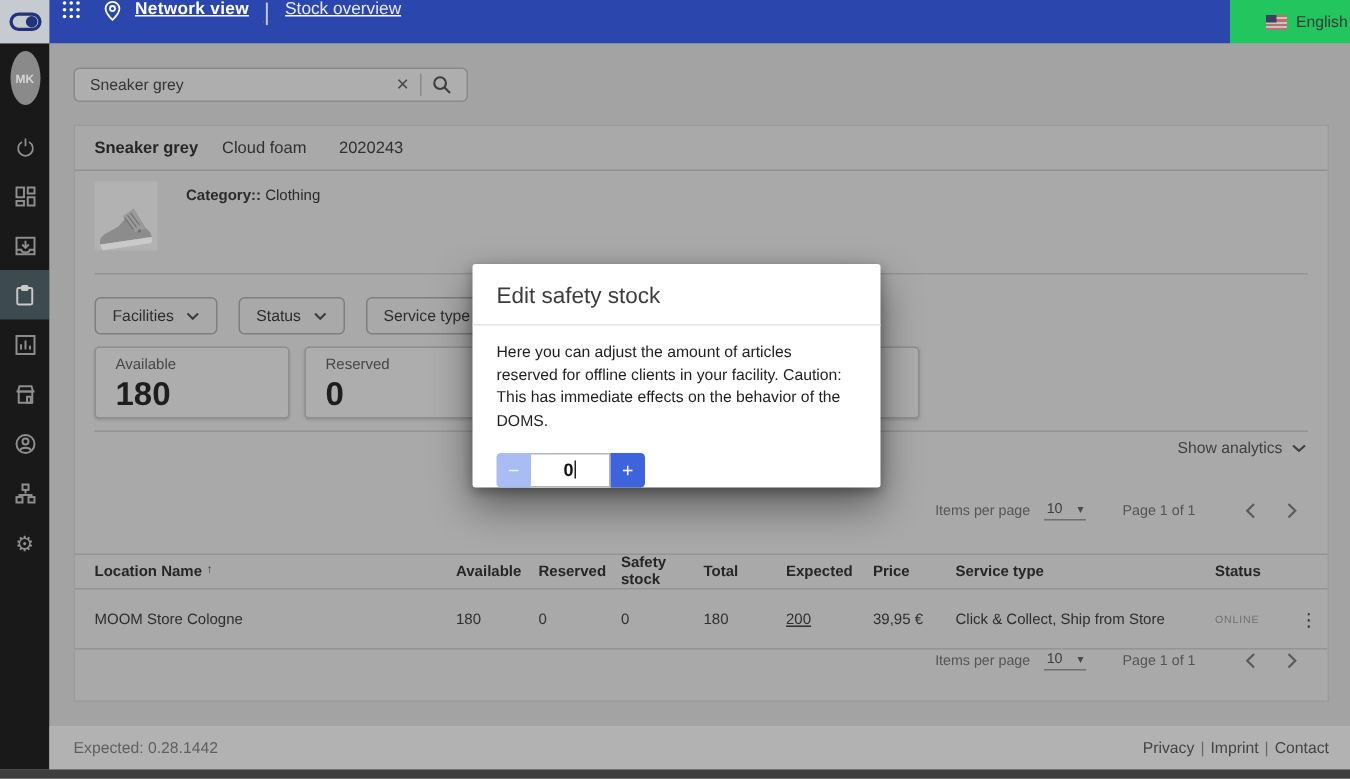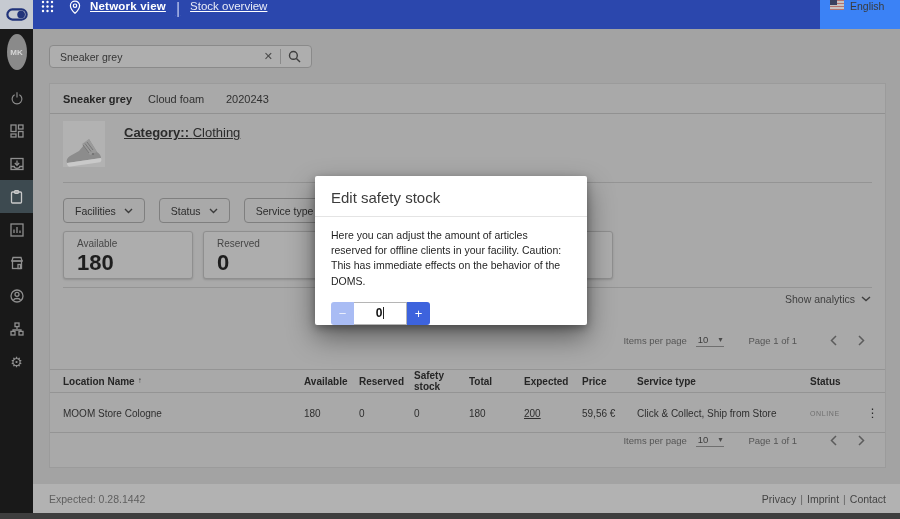--- a/index.html
+++ b/index.html
@@ -10,21 +10,21 @@
   .logo-box { position:absolute; left:0; top:0; width:33px; height:29px;
     background:#c6cad1; display:flex; align-items:center; justify-content:center; }
   .topbar { position:absolute; left:33px; top:0; width:787px; height:29px;
     background:#2b47ad; display:flex; align-items:flex-start; color:#fff;text-decoration:underline; }
   .grid-icon { margin:0 14px 0 8px; display:flex; }
   .pin-icon { margin-right:8px; display:flex; }
   .tb-title { font-size:11.5px; font-weight:bold; letter-spacing:.2px; }
   .tb-sep { margin:0 10px; color:#bcc6ee; font-weight:normal; }
   .tb-sub { font-size:11.5px; color:#e8ebf7; }
   .lang-box { position:absolute; left:820px; top:0; width:80px; height:29px;
-    background:#3b82f6; display:flex; align-items:flex-start; gap:6px; padding-left:10px; }
+    background:#22c55e; display:flex; align-items:center; gap:6px; padding-left:24px; }
   .flag { width:14px; height:10px; position:relative;
     background:repeating-linear-gradient(#b5736e 0 1.5px,#c8c3c1 1.5px 3px); }
   .flag::after { content:""; position:absolute; left:0; top:0; width:7px; height:5px; background:#3a4160; }
   .lang-label { font-size:10.5px; color:#3a3a3a; }
 
   
   .sidebar { position:absolute; left:0; top:29px; width:33px; height:484px;
     background:#191919; display:flex; flex-direction:column; align-items:center; }
   .avatar { width:20px; height:36px; border-radius:50%; background:#8a8a8a;
     color:#d6d6d6; font-size:8px; font-weight:bold; display:flex; align-items:center;
@@ -48,21 +48,21 @@
 
   .panel { position:absolute; left:16px; top:54px; width:837px; height:385px;
     background:#a9a9a9; border:1px solid #9b9b9b; }
   .prod-head { position:absolute; left:0; top:0; width:100%; height:30px;
     border-bottom:1px solid #919191; display:flex; align-items:center; }
   .prod-name { font-size:11px; font-weight:bold; color:#262626; margin-left:13px; width:85px; }
   .prod-variant { font-size:11px; color:#303030; width:78px; }
   .prod-sku { font-size:11px; color:#303030; }
   .prod-img { position:absolute; left:13px; top:37px; width:42px; height:46px;
     background:#b2b2b2; display:flex; align-items:flex-end; justify-content:center; }
-  .prod-cat { position:absolute; left:74px; top:41px; font-size:13px; color:#2b2b2b;text-decoration:underline; }
+  .prod-cat { position:absolute; left:74px; top:41px; font-size:10px; color:#2b2b2b; }
   .prod-cat b { font-weight:bold; }
   .hr1 { position:absolute; left:13px; right:13px; top:98px; height:1px; background:#949494; }
 
   .filters { position:absolute; left:13px; top:114px; display:flex; gap:14px; }
   .filter-btn { height:25px; border:1px solid #7f7f7f; border-radius:4px; background:transparent;
     display:flex; align-items:center; gap:8px; padding:0 11px; font-size:10.5px;
     color:#2d2d2d; cursor:pointer; }
   .filter-btn svg { stroke:#3c3c3c; fill:none; stroke-width:1.4; }
 
   .cards { position:absolute; left:13px; top:147px; display:flex; gap:10px; }
@@ -360,21 +360,21 @@
       <span></span>
     </div>
 
     <div class="trow">
       <span>MOOM Store Cologne</span>
       <span>180</span>
       <span>0</span>
       <span>0</span>
       <span>180</span>
       <span class="expected-link">200</span>
-      <span>59,56 €</span>
+      <span>39,95 €</span>
       <span>Click &amp; Collect, Ship from Store</span>
       <span class="status-online">ONLINE</span>
       <span class="row-menu">⋮</span>
     </div>
 
     <div class="paginator pag-bottom">
       <span class="ipp-label">Items per page</span>
       <span class="ipp-select">
         <span>10</span>
         <span class="ipp-caret">▾</span>

